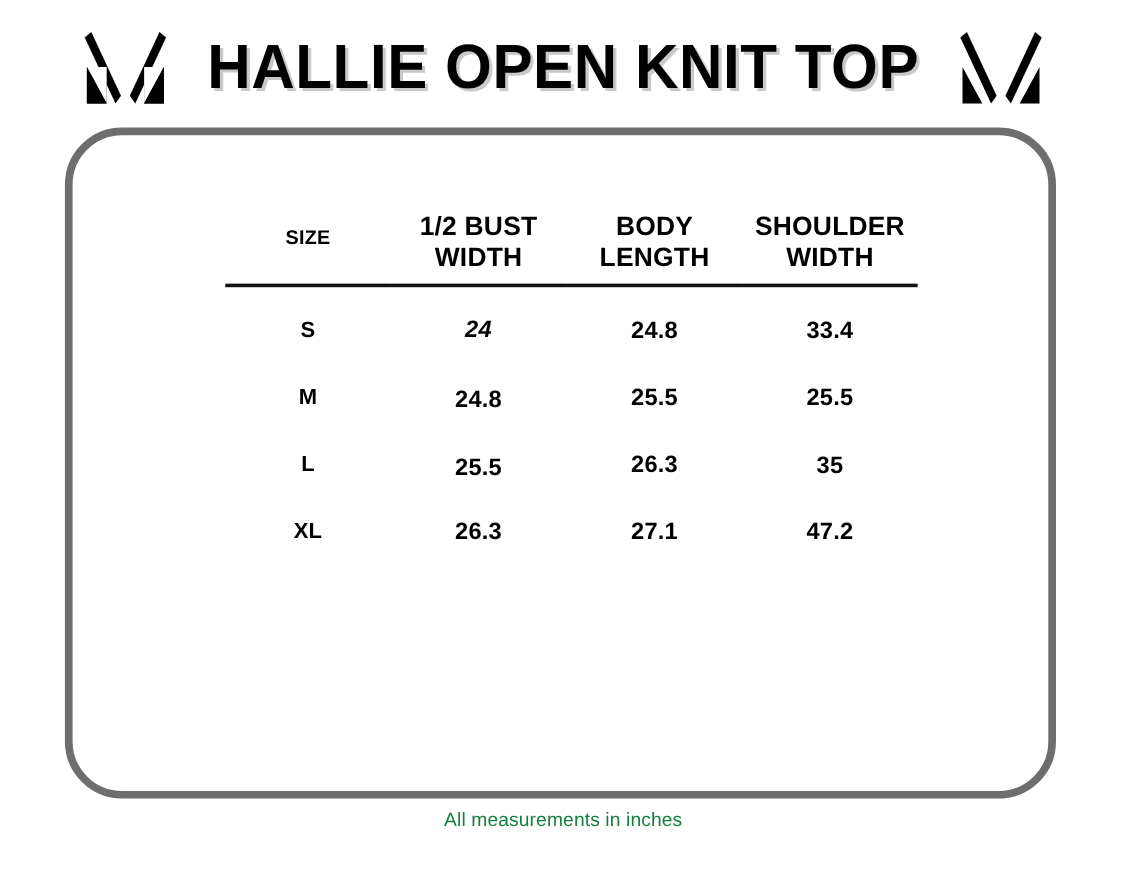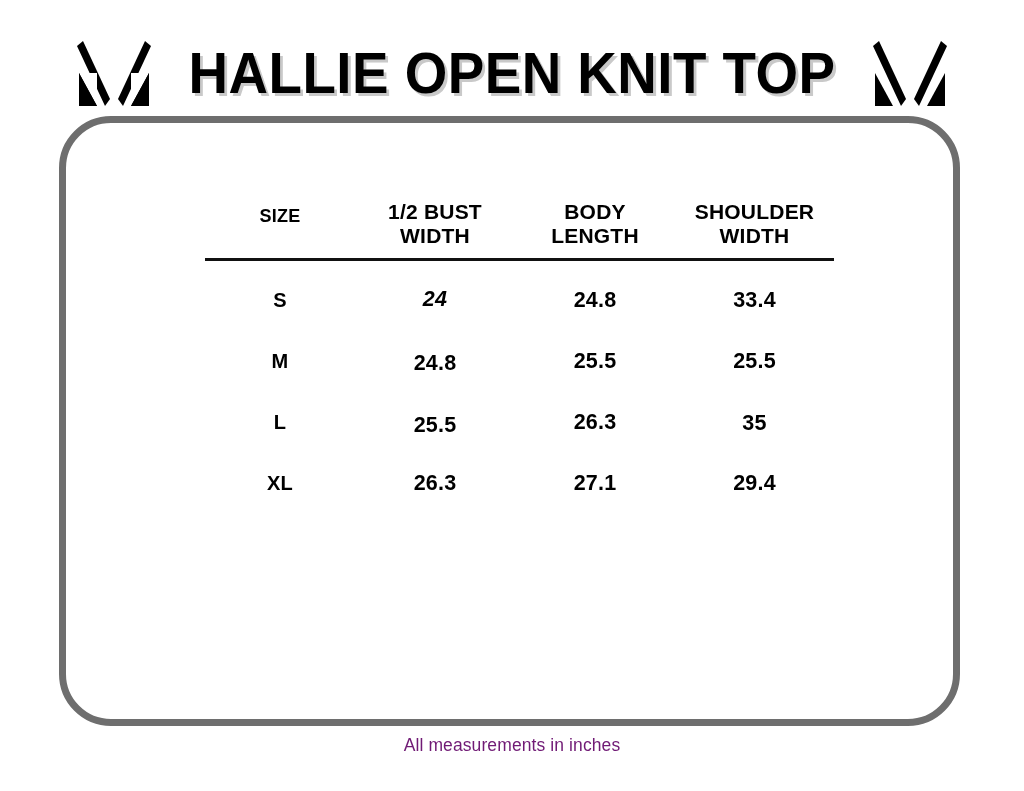--- a/index.html
+++ b/index.html
@@ -13,21 +13,21 @@
     font-family: "Liberation Sans", sans-serif;
     color: #000000;
     overflow: hidden;
     position: relative;
   }
 
   
   .title-bar {
     position: absolute;
     left: 0;
-    top: 30px;
+    top: 18px;
     width: 1024px;
     height: 86px;
     display: flex;
     align-items: center;
     justify-content: center;
     gap: 22px;
   }
   .logo-mark {
     width: 78px;
     height: 72px;
@@ -68,21 +68,21 @@
     width: 629px;
     border-collapse: collapse;
     table-layout: fixed;
   }
   .size-table col.c-size   { width: 150px; }
   .size-table col.c-bust   { width: 160px; }
   .size-table col.c-length { width: 160px; }
   .size-table col.c-should { width: 159px; }
 
   .size-table th {
-    font-size: 21px;
+    font-size: 24px;
     font-weight: 700;
     text-align: center;
     vertical-align: bottom;
     padding: 0 0 9px 0;
     height: 66px;
     line-height: 1.17;
     letter-spacing: 0.2px;
     border-bottom: 3px solid #111111;
     color: #000000;
   }
@@ -112,21 +112,21 @@
 
   
   .footer-note {
     position: absolute;
     left: 0;
     top: 735px;
     width: 1024px;
     text-align: center;
     font-size: 17.5px;
     font-weight: 400;
-    color: #701a75;
+    color: #15803d;
     letter-spacing: 0.1px;
   }
 </style>
 </head>
 <body>
 
 <div class="title-bar">
 
   <svg class="logo-mark" viewBox="0 0 78 72" aria-hidden="true">
     <path d="M8 4 L35 62 L30 69 L2 9 Z" fill="#000000"></path>
@@ -195,20 +195,20 @@
       <tr>
         <td class="size-cell col-size">L</td>
         <td class="col-bust">25.5</td>
         <td class="col-length">26.3</td>
         <td class="col-should">35</td>
       </tr>
       <tr>
         <td class="size-cell col-size">XL</td>
         <td class="col-bust">26.3</td>
         <td class="col-length">27.1</td>
-        <td class="col-should">29.4</td>
+        <td class="col-should">47.2</td>
       </tr>
     </tbody>
   </table>
 
 </div>
 
 <div class="footer-note">All measurements in inches</div>
 
 </body></html>

